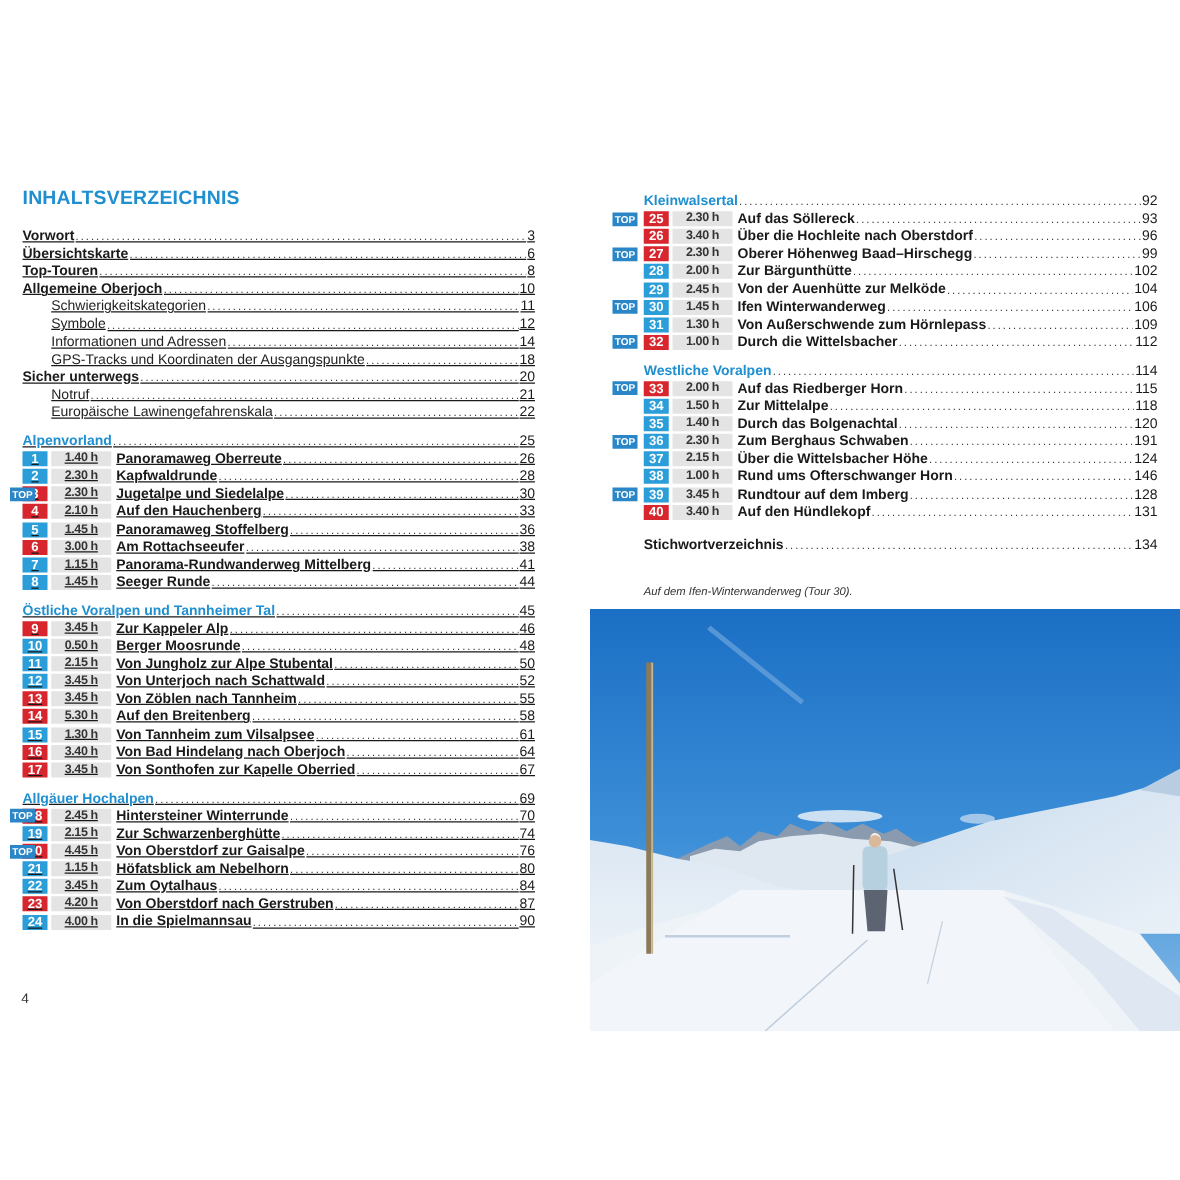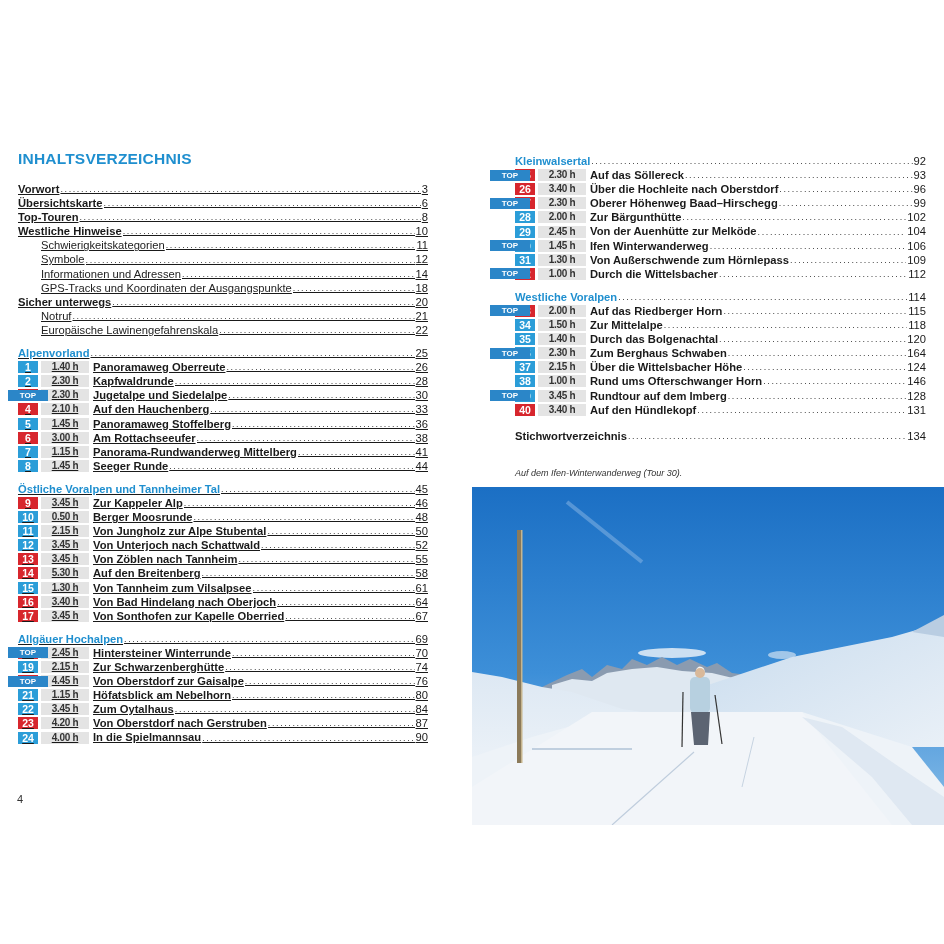--- a/index.html
+++ b/index.html
@@ -17,21 +17,21 @@
   .row .pg { flex:0 0 auto; padding-left:1px; }
   .row.bold .lbl { font-weight:bold; }
   .row.sub .lbl { padding-left:23px; color:#222; }
   .row.section .lbl { color:#1f8fcf; font-weight:bold; }
   .gap { height:9px; }
   .badge { display:inline-block; width:20px; height:12px; line-height:12px; text-align:center; color:#fff; font-weight:bold; font-size:10.5px; margin-right:3px; }
   .badge.blue { background:#2b9dd8; }
   .badge.red { background:#d7262d; }
   .dur { display:inline-block; width:48px; height:12px; line-height:12px; background:#e4e4e4; font-size:10px; color:#333; text-align:center; margin-right:4px; letter-spacing:-0.3px; }
   .tour .lbl { font-weight:bold; display:flex; align-items:center; }
-  .top-tag { position:absolute; width:40px; height:11px; line-height:11px; background:#2b86c8; color:#fff; font-size:8px; font-weight:bold; text-align:center; }
+  .top-tag { position:absolute; width:20px; height:11px; line-height:11px; background:#2b86c8; color:#fff; font-size:8px; font-weight:bold; text-align:center; }
   .left-top-tag { left:-10px; }
   .right-top-tag { left:-25px; }
   .pagenum { position:absolute; left:17px; top:793px; font-size:11px; color:#333; }
   .caption { position:absolute; left:45px; top:468px; font-size:9px; font-style:italic; color:#333; }
   .photo { position:absolute; left:2px; top:487px; width:472px; height:338px; overflow:hidden; }
 </style>
 </head>
 <body>
 
 <div class="page-left">
@@ -47,21 +47,21 @@
         <span class="lbl">Übersichtskarte</span>
         <span class="dots"></span>
         <span class="pg">6</span>
       </div>
       <div class="row bold">
         <span class="lbl">Top-Touren</span>
         <span class="dots"></span>
         <span class="pg">8</span>
       </div>
       <div class="row bold">
-        <span class="lbl">Westliche Hinweise</span>
+        <span class="lbl">Allgemeine Oberjoch</span>
         <span class="dots"></span>
         <span class="pg">10</span>
       </div>
       <div class="row sub">
         <span class="lbl">Schwierigkeitskategorien</span>
         <span class="dots"></span>
         <span class="pg">11</span>
       </div>
       <div class="row sub">
         <span class="lbl">Symbole</span>
@@ -452,21 +452,21 @@
         <span class="dots"></span>
         <span class="pg">120</span>
       </div>
       <div class="row tour">
         <span class="lbl">
           <span class="badge blue">36</span>
           <span class="dur">2.30 h</span>
           <span>Zum Berghaus Schwaben</span>
         </span>
         <span class="dots"></span>
-        <span class="pg">164</span>
+        <span class="pg">191</span>
         <span class="top-tag right-top-tag">TOP</span>
       </div>
       <div class="row tour">
         <span class="lbl">
           <span class="badge blue">37</span>
           <span class="dur">2.15 h</span>
           <span>Über die Wittelsbacher Höhe</span>
         </span>
         <span class="dots"></span>
         <span class="pg">124</span>

